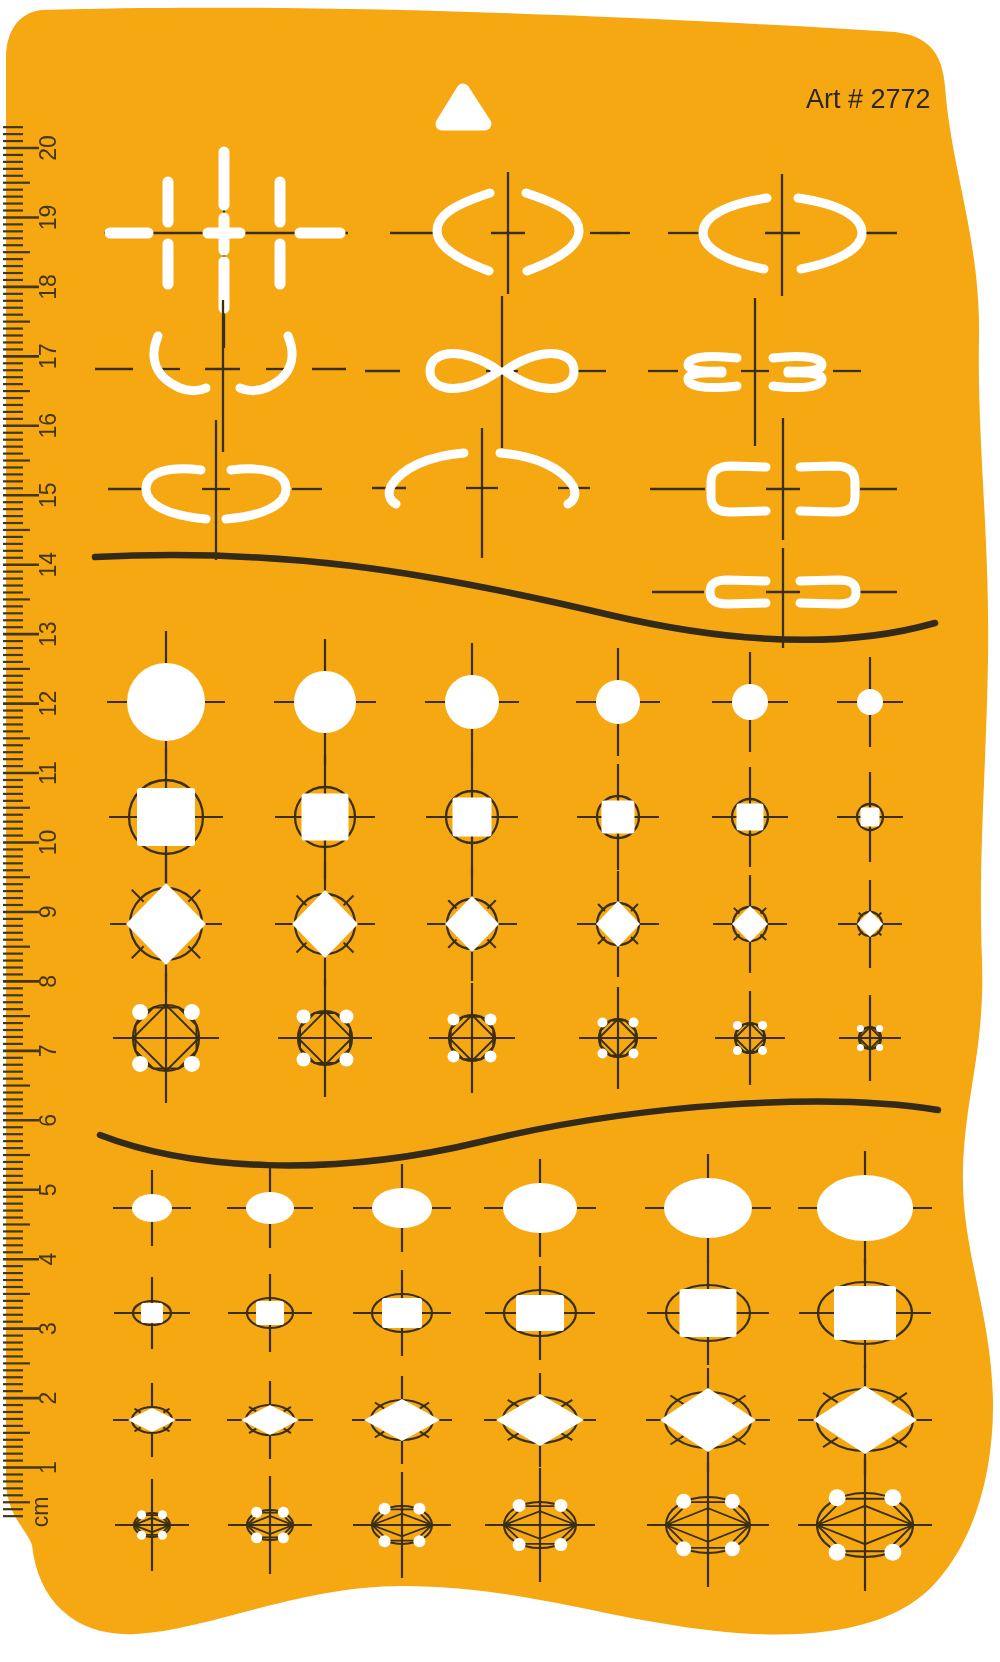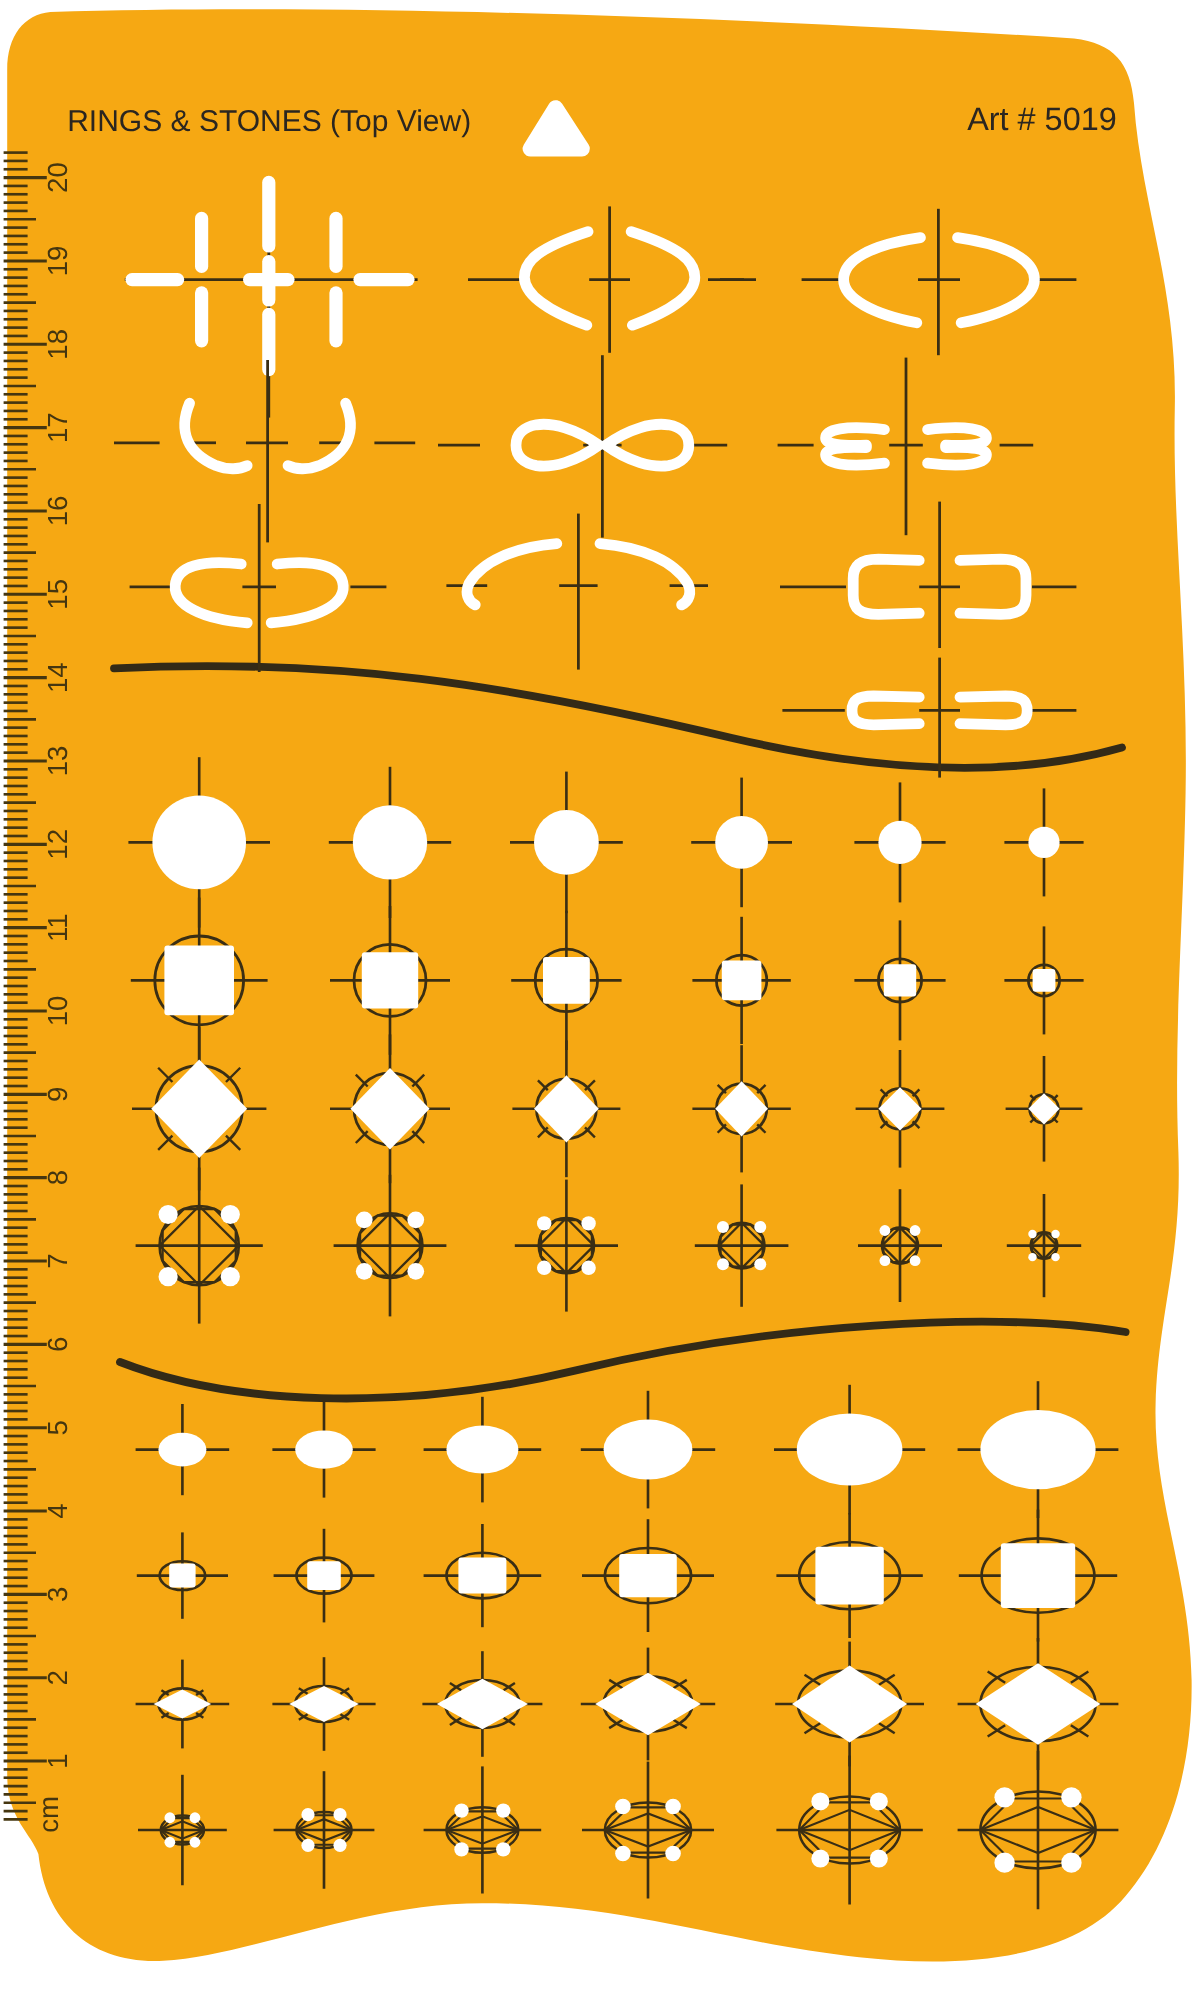--- a/index.html
+++ b/index.html
@@ -735,15 +735,14 @@
             <polygon points="817,1525 843.4,1498.76 886.6,1498.76 913,1525 886.6,1551.24 843.4,1551.24" fill="none" stroke="#3A2E14" stroke-width="1.8"></polygon>
             <polygon points="817,1525 865,1505.8 913,1525 865,1544.2" fill="none" stroke="#3A2E14" stroke-width="1.8"></polygon>
             <circle cx="892.84" cy="1552.2" r="8.5" fill="#fff"></circle>
             <circle cx="892.84" cy="1497.8" r="8.5" fill="#fff"></circle>
             <circle cx="837.16" cy="1552.2" r="8.5" fill="#fff"></circle>
             <circle cx="837.16" cy="1497.8" r="8.5" fill="#fff"></circle>
           </g>
         </g>
       </g>
     </svg>
-  <div class="title">RINGS &amp; STONES (Top View)</div>
-  <div class="artnum">Art # 5019</div>
+  <div class="artnum">Art # 2772</div>
 </div>
 
 </body></html>

